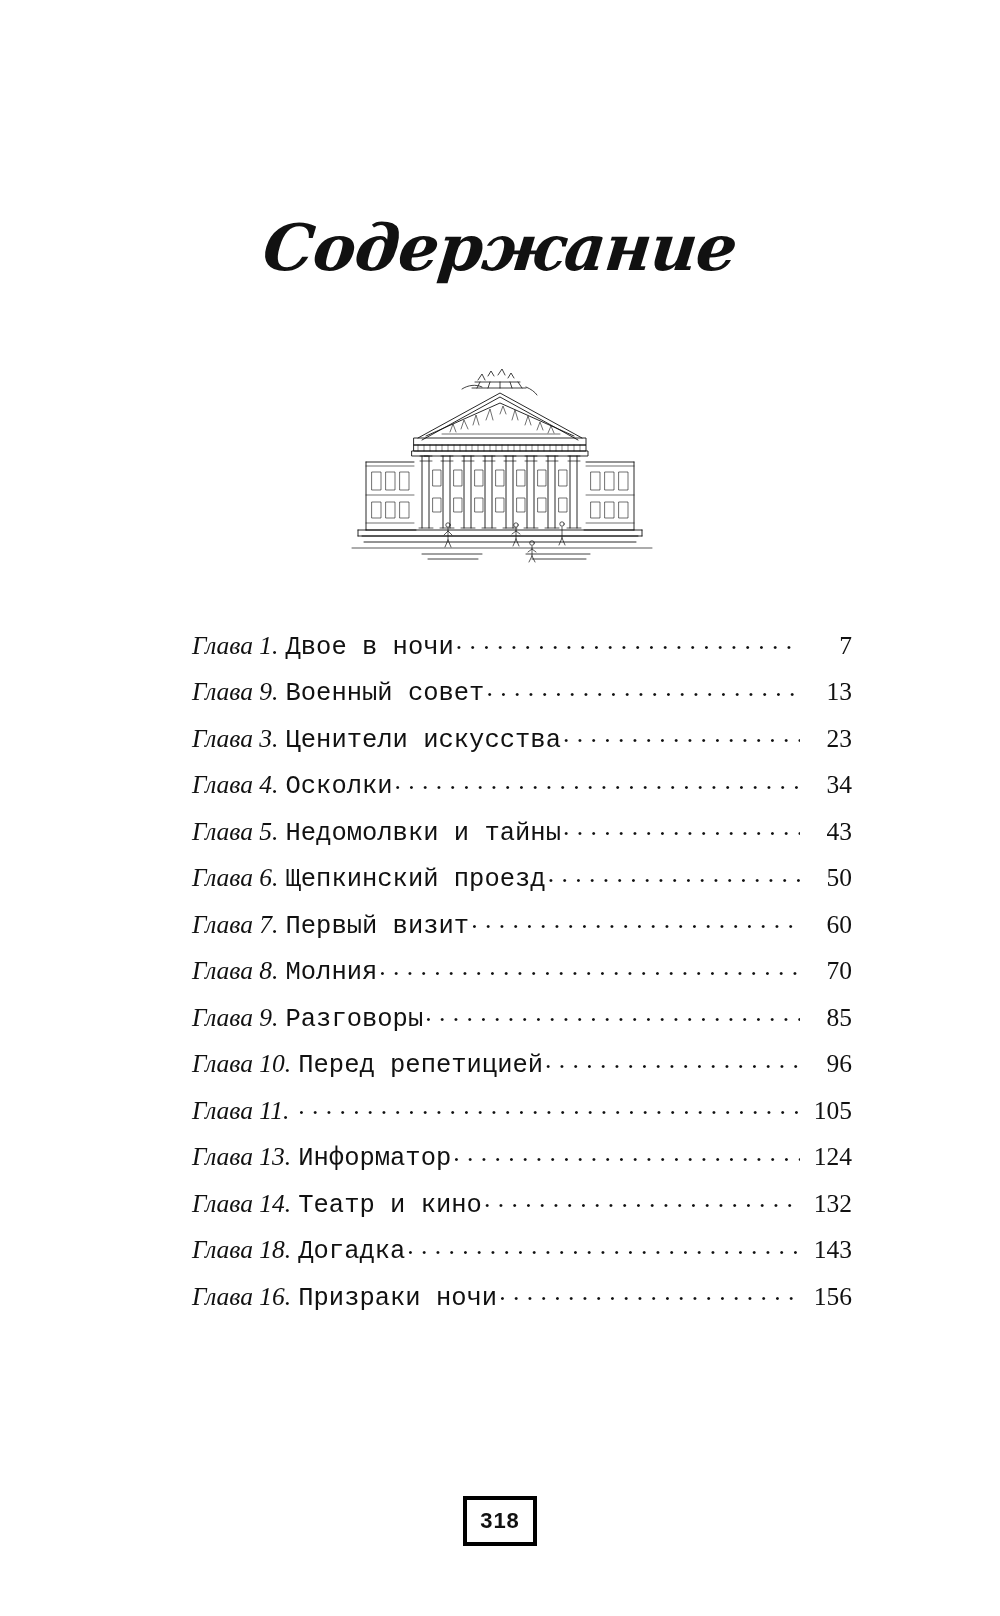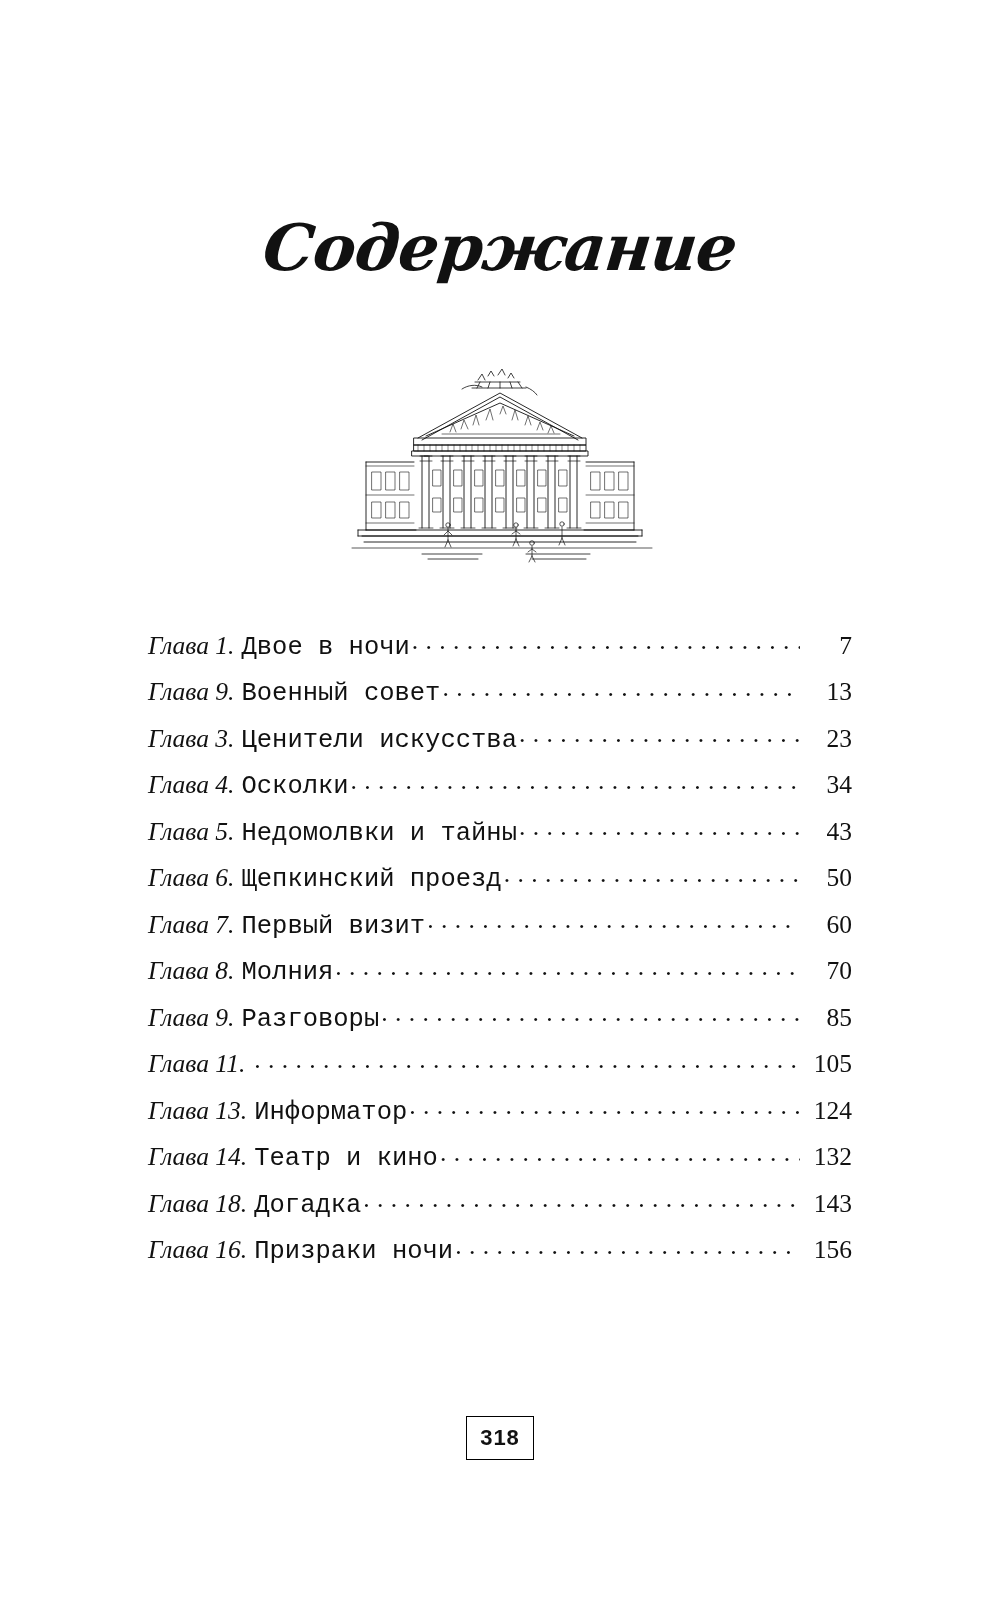--- a/index.html
+++ b/index.html
@@ -53,20 +53,21 @@
     display: flex;
     align-items: baseline;
     font-size: 25.5px;
     line-height: 1;
     height: 46.5px;
     white-space: nowrap;
   }
   .chap-label {
     font-style: italic;
     padding-right: 7px;
+    margin-left: 44px;
   }
   .chap-title {
     font-style: normal;
     font-family: Liberation Mono, monospace;
   }
   .leader {
     flex: 1 1 auto;
     overflow: hidden;
     margin: 0 2px;
     position: relative;
@@ -87,25 +88,25 @@
     font-style: normal;
     text-align: right;
     min-width: 44px;
   }
 
   
   .folio {
     position: absolute;
     left: 50%;
     transform: translateX(-50%);
-    top: 1416px;
+    top: 1496px;
     width: 66px;
     height: 42px;
     background: #ffffff;
-    border: 1px solid #000000;
+    border: 4px solid #000000;
     display: flex;
     align-items: center;
     justify-content: center;
     font-family: "Liberation Sans", sans-serif;
     font-weight: 700;
     font-size: 22px;
     letter-spacing: 1px;
   }
 </style>
 </head>
@@ -294,20 +295,26 @@
       <span class="page-num">70</span>
     </div>
 
     <div class="toc-row">
       <span class="chap-label">Глава 9.</span>
       <span class="chap-title">Разговоры</span>
       <span class="leader"></span>
       <span class="page-num">85</span>
     </div>
 
+    <div class="toc-row">
+      <span class="chap-label">Глава 10.</span>
+      <span class="chap-title">Перед репетицией</span>
+      <span class="leader"></span>
+      <span class="page-num">96</span>
+    </div>
 
     <div class="toc-row">
       <span class="chap-label">Глава 11.</span>
       <span class="leader"></span>
       <span class="page-num">105</span>
     </div>
 
 
     <div class="toc-row">
       <span class="chap-label">Глава 13.</span>

